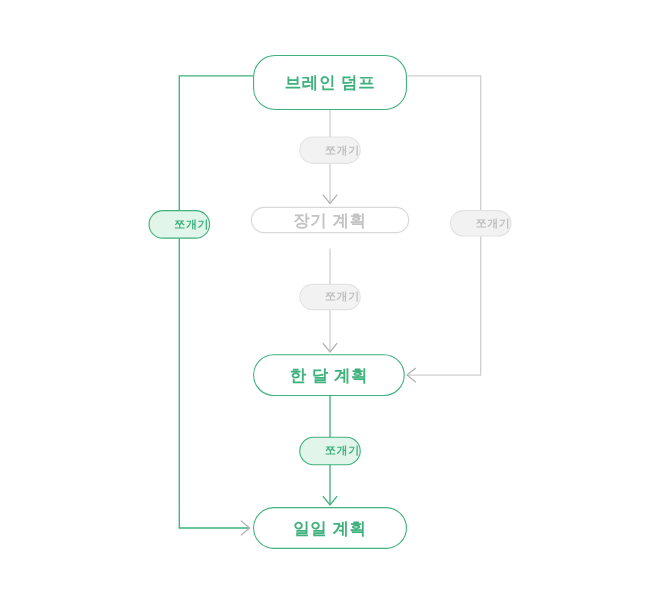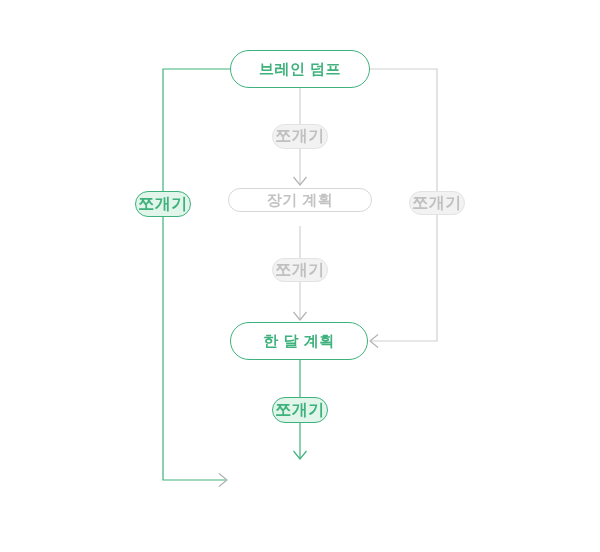--- a/index.html
+++ b/index.html
@@ -50,22 +50,22 @@
   }
   .node.gray {
     border-color: var(--gray-node-border, #d8d8d8);
     color: var(--gray-node-text, #c3c3c3);
   }
   .tag {
     position: absolute;
     border-radius: 13px;
     display: flex;
     align-items: center;
-    justify-content: center;
-    font-size: 16px;
+    justify-content: flex-end;
+    font-size: 10px;
     font-weight: 600;
     letter-spacing: 0.5px;
     box-sizing: border-box;
   }
   .tag.green {
     background: var(--green-fill, #e1f5ea);
     border: 1.3px solid var(--green, #3eb17c);
     color: var(--green, #3eb17c);
   }
   .tag.gray {
@@ -90,32 +90,35 @@
     <path class="edge green" d="M300 360 L300 458"></path>
     <path class="head green" d="M293.5 451 L300 459 L306.5 451"></path>
 
     <path class="edge green" d="M230 69 L163 69 L163 480 L226 480"></path>
     <path class="head gray" d="M219 473.5 L227 480 L219 486.5"></path>
 
     <path class="edge gray" d="M370 69 L437 69 L437 341 L371 341"></path>
     <path class="head gray" d="M378 334.5 L370 341 L378 347.5"></path>
   </svg>
 
-  <div class="node green" style="left:230px; top:50px; width:140px; height:38px;">
+  <div class="node green" style="left:230px; top:50px; width:140px; height:50px;">
     <span>브레인 덤프</span>
   </div>
 
   <div class="node gray" style="left:228px; top:188px; width:144px; height:24px;">
     <span>장기 계획</span>
   </div>
 
   <div class="node green" style="left:230px; top:322px; width:138px; height:38px;">
     <span>한 달 계획</span>
   </div>
 
+  <div class="node green" style="left:230px; top:461px; width:140px; height:38px;">
+    <span>일일 계획</span>
+  </div>
 
   <div class="tag gray" style="left:272px; top:124px; width:56px; height:25px;">
     <span>쪼개기</span>
   </div>
 
   <div class="tag green" style="left:135px; top:191px; width:56px; height:26px;">
     <span>쪼개기</span>
   </div>
 
   <div class="tag gray" style="left:409px; top:191px; width:56px; height:24px;">

